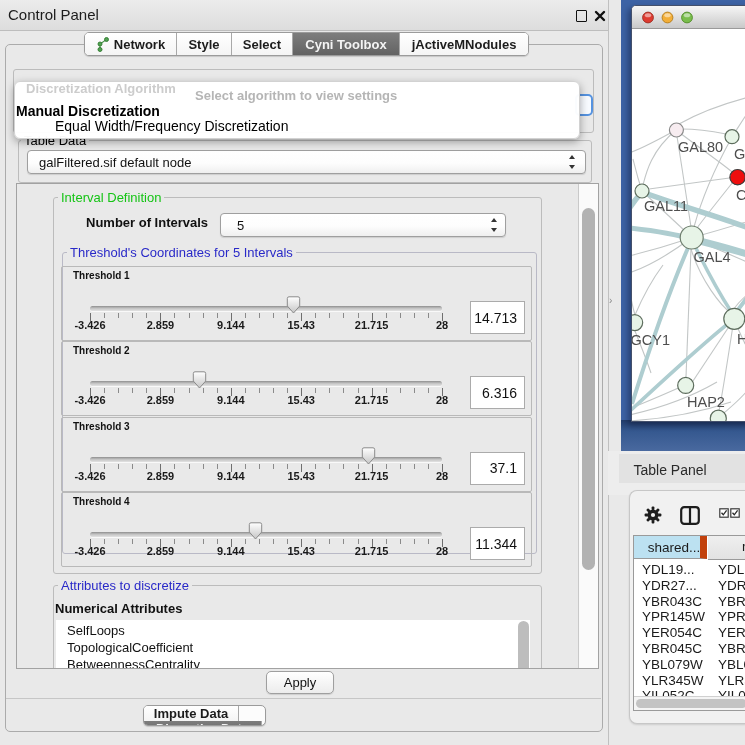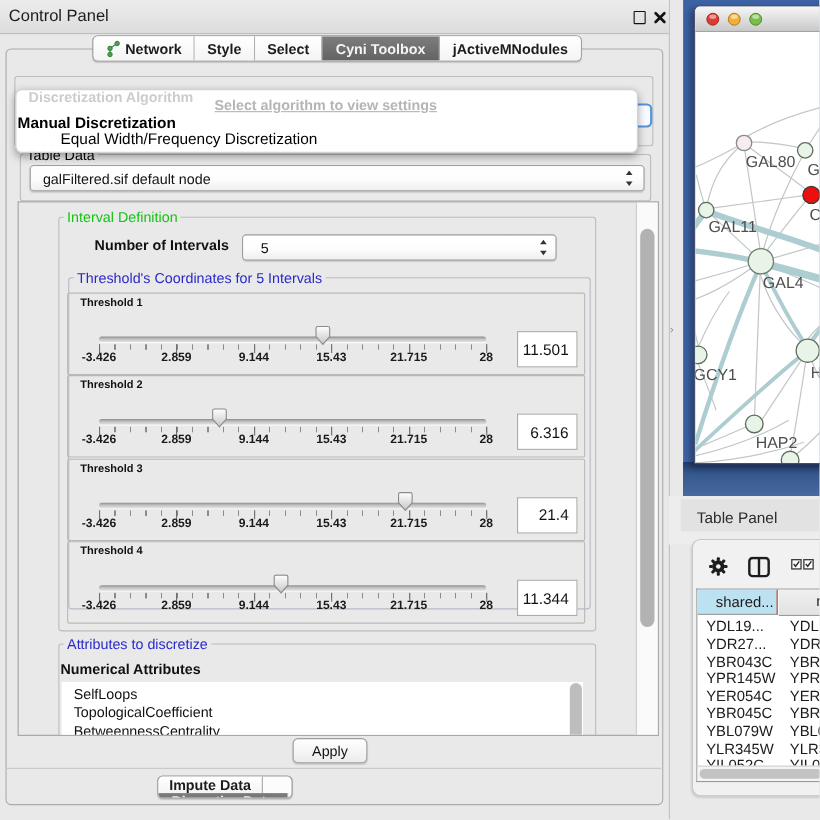--- a/index.html
+++ b/index.html
@@ -111,21 +111,21 @@
           <div class="tlabel" style="left:380px;">28</div>
         <svg class="thumb" style="left:231px;" width="15" height="18" viewBox="0 0 15 18">
             <path d="M3,0.8 L12,0.8 Q13.7,0.8 13.7,2.5 L13.7,10 L7.5,17 L1.3,10 L1.3,2.5 Q1.3,0.8 3,0.8 Z" fill="url(#tg1)" stroke="#8a8a8a" stroke-width="1"></path>
             <defs>
               <linearGradient id="tg1" x1="0" y1="0" x2="0" y2="1">
                 <stop offset="0" stop-color="#ffffff"></stop>
                 <stop offset="1" stop-color="#c6c6c6"></stop>
               </linearGradient>
             </defs>
           </svg>
-        <div class="vbox">11.501</div>
+        <div class="vbox">14.713</div>
       </div>
       <div class="thr" style="left:44px;top:157px;">
         <div class="tname">Threshold 2</div>
         <div class="track"></div>
           <div class="ticks"></div>
         <div class="mtick" style="left:28px;"></div>
           <div class="mtick" style="left:98.4px;"></div>
           <div class="mtick" style="left:168.8px;"></div>
           <div class="mtick" style="left:239.2px;"></div>
           <div class="mtick" style="left:309.6px;"></div>
@@ -153,21 +153,21 @@
           <div class="mtick" style="left:380px;"></div>
         <div class="tlabel" style="left:28px;">-3.426</div>
           <div class="tlabel" style="left:98.4px;">2.859</div>
           <div class="tlabel" style="left:168.8px;">9.144</div>
           <div class="tlabel" style="left:239.2px;">15.43</div>
           <div class="tlabel" style="left:309.6px;">21.715</div>
           <div class="tlabel" style="left:380px;">28</div>
         <svg class="thumb" style="left:306px;" width="15" height="18" viewBox="0 0 15 18">
             <path d="M3,0.8 L12,0.8 Q13.7,0.8 13.7,2.5 L13.7,10 L7.5,17 L1.3,10 L1.3,2.5 Q1.3,0.8 3,0.8 Z" fill="url(#tg1)" stroke="#8a8a8a" stroke-width="1"></path>
           </svg>
-        <div class="vbox">21.4</div>
+        <div class="vbox">37.1</div>
       </div>
       <div class="thr" style="left:44px;top:308px;">
         <div class="tname">Threshold 4</div>
         <div class="track"></div>
           <div class="ticks"></div>
         <div class="mtick" style="left:28px;"></div>
           <div class="mtick" style="left:98.4px;"></div>
           <div class="mtick" style="left:168.8px;"></div>
           <div class="mtick" style="left:239.2px;"></div>
           <div class="mtick" style="left:309.6px;"></div>
@@ -205,21 +205,21 @@
   <div class="seg" style="left:143px;top:705px;height:19px;flex-direction:column;">
     <div class="sg" style="width:94px;">Impute Data</div>
     <div class="sg on" style="width:117px;">Discretize Data</div>
     <div class="sg" style="width:109px;margin-left:12px;">Infer Network</div>
   </div>
 </div>
 
 <div class="abs" style="left:575px;top:94px;width:14px;height:18px;border:2px solid #5693e0;border-radius:5px;background:#f8fbff;"></div>
 <div class="abs" style="left:14px;top:81px;width:564px;height:56px;background:rgba(255,255,255,0.97);border:1px solid #d2d2d2;border-radius:6px;box-shadow:0 3px 8px rgba(0,0,0,0.35);"></div>
 <div class="abs" style="left:26px;top:81px;font-size:13px;font-weight:bold;color:#cccccc;">Discretization Algorithm</div>
-<div class="abs" style="left:195px;top:88px;font-size:13px;font-weight:bold;color:#b5b5b5;text-decoration:underline;">Select algorithm to view settings</div>
+<div class="abs" style="left:195px;top:88px;font-size:13px;font-weight:bold;color:#b5b5b5;">Select algorithm to view settings</div>
 <div class="abs" style="left:16px;top:103px;font-size:14px;font-weight:bold;color:#000;">Manual Discretization</div>
 <div class="abs" style="left:16px;top:118px;font-size:14px;color:#000;margin-left:39px;">Equal Width/Frequency Discretization</div>
 
 <div class="abs" style="left:609px;top:295px;font-size:10px;color:#8a8a8a;">›</div>
 
 <div class="abs" style="left:621px;top:0;width:124px;height:451px;background:#3d63a5;"></div>
 <div class="abs" style="left:621px;top:420px;width:124px;height:31px;background:linear-gradient(180deg,#223c6b 0%,#35588f 35%,#49699f 100%);"></div>
 
 <div class="abs" style="left:631px;top:5px;width:120px;height:415px;background:#fff;border:1px solid #44506b;border-radius:5px 0 0 0;box-shadow:-3px 3px 6px rgba(0,0,20,0.35);overflow:hidden;">
   <div class="abs" style="left:0;top:0;width:120px;height:22px;background:linear-gradient(180deg,#f6f6f6,#c9c9c9);border-bottom:1px solid #9a9a9a;"></div>
@@ -329,21 +329,21 @@
       <rect x="0.8" y="0.8" width="8.4" height="8.4"></rect>
       <rect x="11.8" y="0.8" width="8.4" height="8.4"></rect>
     </g>
     <g fill="none" stroke="#2a2a2a" stroke-width="1.3">
       <path d="M2.5,4.8 L4.3,6.8 L7.6,2.4"></path>
       <path d="M13.5,4.8 L15.3,6.8 L18.6,2.4"></path>
     </g>
   </svg>
 
   <div class="abs" style="left:3px;top:44px;width:113px;height:174px;background:#fff;border:1px solid #9a9a9a;border-right:none;overflow:hidden;font-size:13.5px;color:#1b1b1b;">
-    <div class="abs" style="left:0;top:0;width:73px;height:23px;background:#bce1f1;border-right:1px solid #c2410c;border-bottom:1px solid #9a9a9a;display:flex;align-items:center;justify-content:center;padding-left:14px;box-sizing:border-box;">shared...</div>
+    <div class="abs" style="left:0;top:0;width:73px;height:23px;background:#bce1f1;border-right:7px solid #c2410c;border-bottom:1px solid #9a9a9a;display:flex;align-items:center;justify-content:center;padding-left:14px;box-sizing:border-box;">shared...</div>
     <div class="abs" style="left:74px;top:0;width:40px;height:23px;background:linear-gradient(180deg,#efefef,#e2e2e2);border-bottom:1px solid #9a9a9a;"></div>
     <div class="abs" style="left:108px;top:3px;">na</div>
     <div class="abs" style="left:8px;top:26px;line-height:15.8px;">YDL19...<br>YDR27...<br>YBR043C<br>YPR145W<br>YER054C<br>YBR045C<br>YBL079W<br>YLR345W<br>YIL052C</div>
     <div class="abs" style="left:84px;top:26px;line-height:15.8px;">YDL190W<br>YDR277C<br>YBR043C<br>YPR145W<br>YER054C<br>YBR045C<br>YBL079W<br>YLR345W<br>YIL052C</div>
 
     <div class="abs" style="left:0;top:160px;width:113px;height:13px;background:#f4f4f4;border-top:1px solid #d0d0d0;">
       <div class="abs" style="left:2px;top:1.5px;width:111px;height:9px;background:#c3c3c3;border-radius:5px;"></div>
     </div>
   </div>
 </div>

